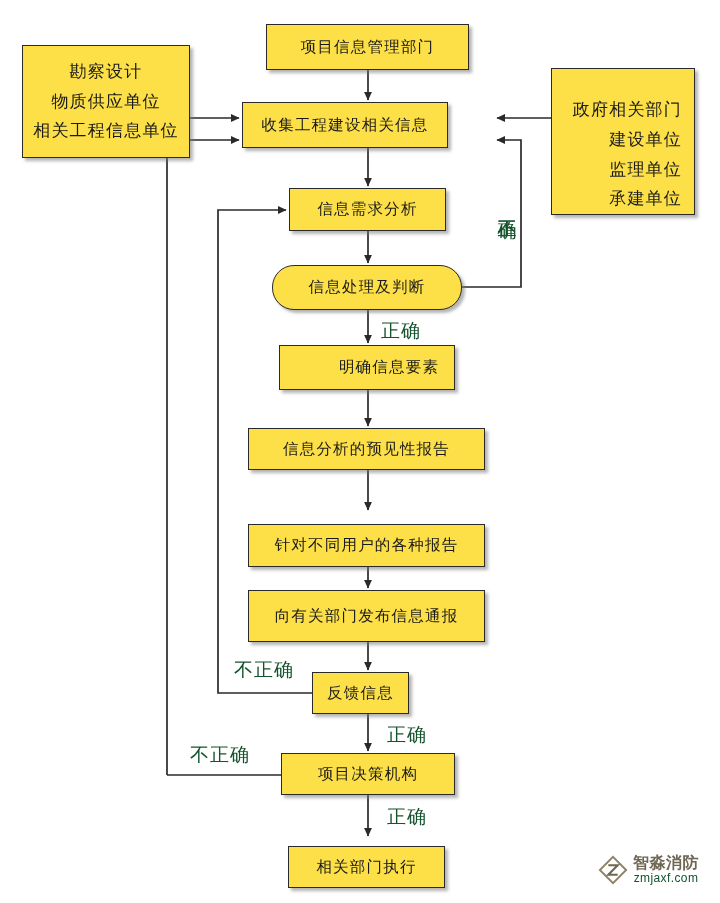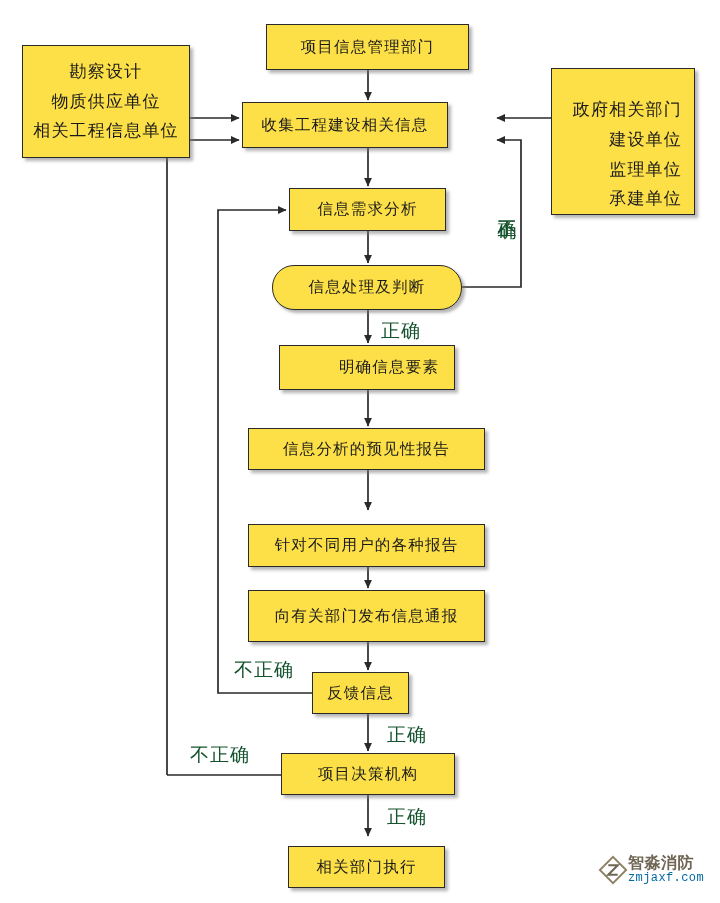--- a/index.html
+++ b/index.html
@@ -64,42 +64,44 @@
     left: 0;
     top: 0;
     width: 720px;
     height: 903px;
     pointer-events: none;
   }
   .watermark {
     position: absolute;
     display: flex;
     align-items: center;
+    gap: 5px;
   }
   .wm-mark {
     width: 30px;
     height: 30px;
     flex: 0 0 auto;
   }
   .wm-text {
     display: flex;
     flex-direction: column;
     line-height: 1.05;
   }
   .wm-name {
     font-size: 16px;
     font-weight: bold;
     color: #6f6654;
     letter-spacing: 0.5px;
   }
   .wm-url {
-    font-family: Liberation Mono, monospace;
+    font-family: Liberation Sans, sans-serif;
     font-size: 12px;
-    color: #0369a1;
+    color: #14532d;
     letter-spacing: 0.4px;
+    text-align: center;
   }
 </style>
 </head>
 <body>
 
 <div id="canvas">
 
   <svg class="wires" viewBox="0 0 720 903" xmlns="http://www.w3.org/2000/svg">
     <defs>
       <marker id="arrow" markerWidth="9" markerHeight="9" refX="8" refY="4.5" orient="auto" markerUnits="userSpaceOnUse">

